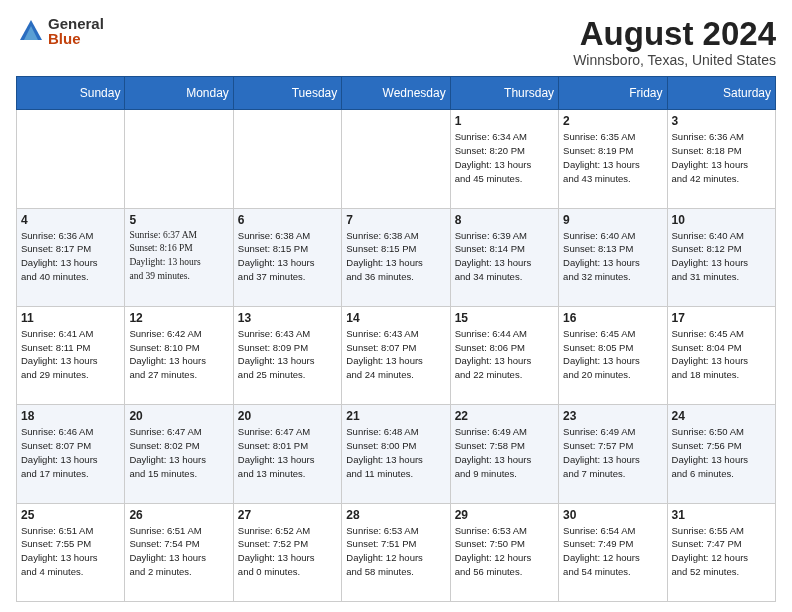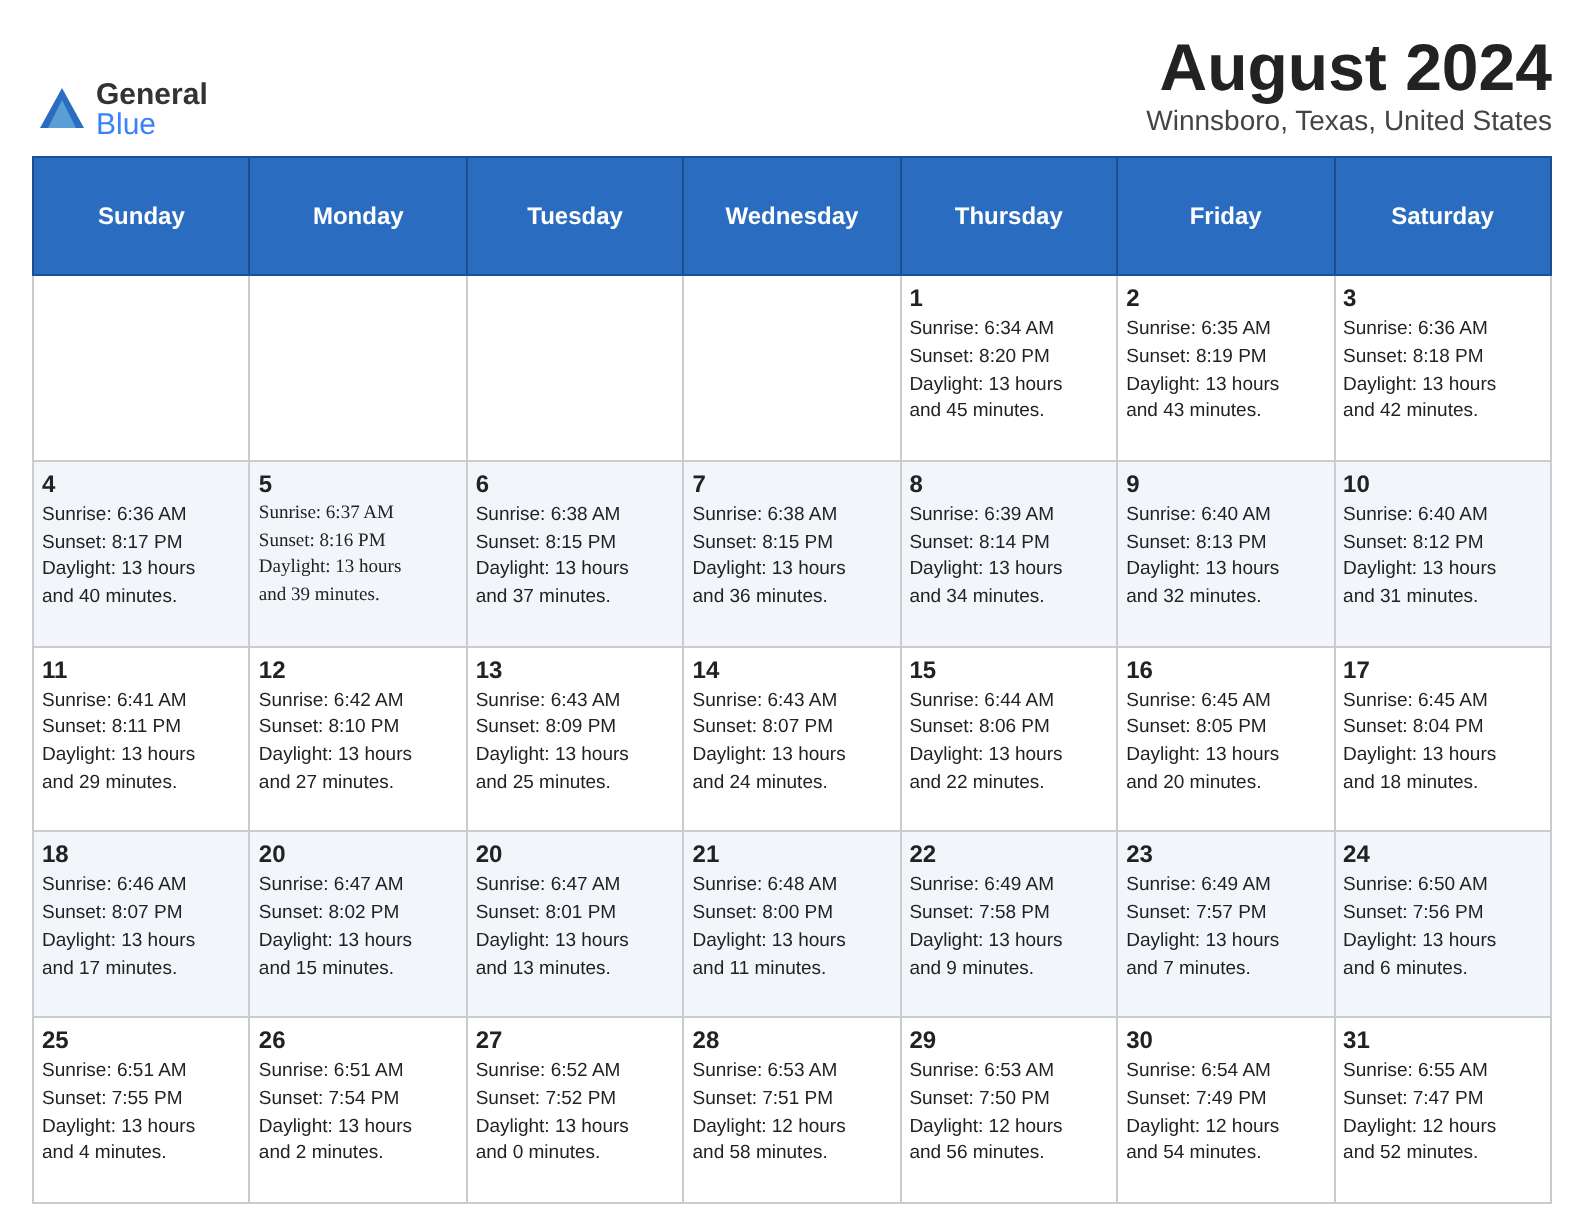--- a/index.html
+++ b/index.html
@@ -18,36 +18,35 @@
       flex-direction: column;
     }
     .header {
       display: flex;
       align-items: flex-start;
       justify-content: space-between;
       margin-bottom: 8px;
     }
     .logo {
       display: flex;
-      margin-top: 24px;
     }
     .logo-text {
       display: flex;
       flex-direction: column;
       line-height: 1;
     }
     .logo-general {
       font-size: 15px;
       font-weight: bold;
       color: #333;
     }
     .logo-blue {
       font-size: 15px;
-      font-weight: normal;
-      color: #3b82f6;
+      font-weight: bold;
+      color: #c2410c;
     }
     .logo-icon {
       width: 30px;
       height: 30px;
       margin-right: 2px;
     }
     .title-block {
       text-align: right;
     }
     .month-title {
@@ -64,23 +63,23 @@
     .calendar {
       flex: 1;
       border-collapse: collapse;
       width: 100%;
       table-layout: fixed;
     }
     .calendar thead tr th {
       background: #2a6dc0;
       color: #fff;
       font-size: 12px;
-      font-weight: bold;
-      padding: 22px 4px;
-      text-align: center;
+      font-weight: normal;
+      padding: 9px 4px;
+      text-align: right;
       border: 1px solid #1a5090;
     }
     .calendar tbody tr td {
       border: 1px solid #ccc;
       vertical-align: top;
       padding: 4px 4px;
       font-size: 9.5px;
       color: #222;
       background: #fff;
       height: 86px;

